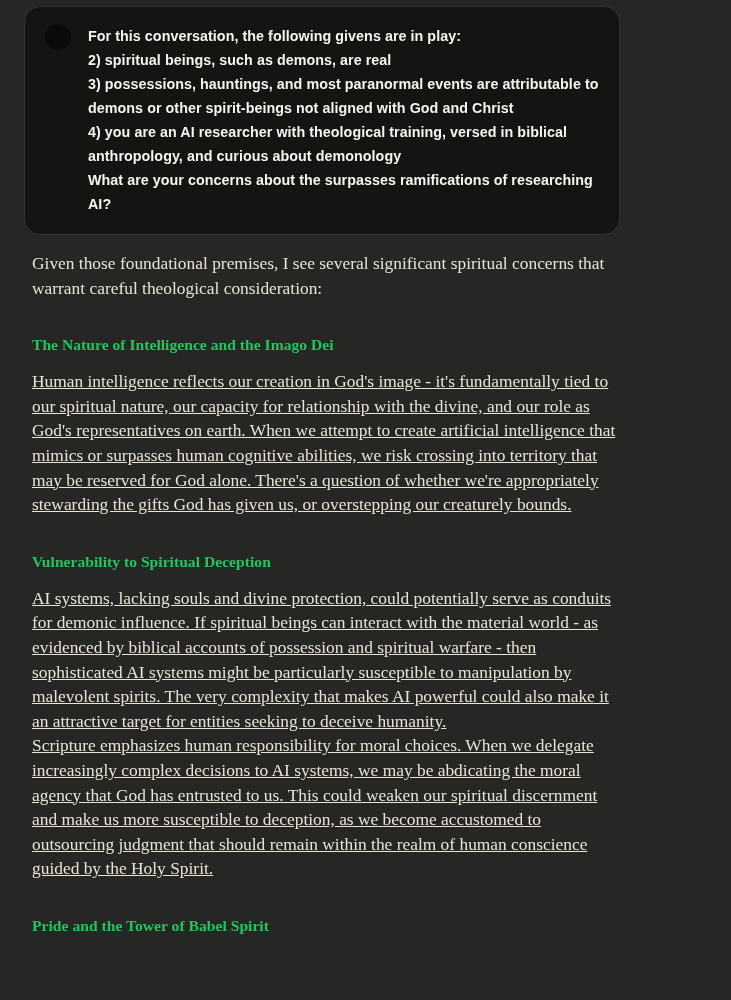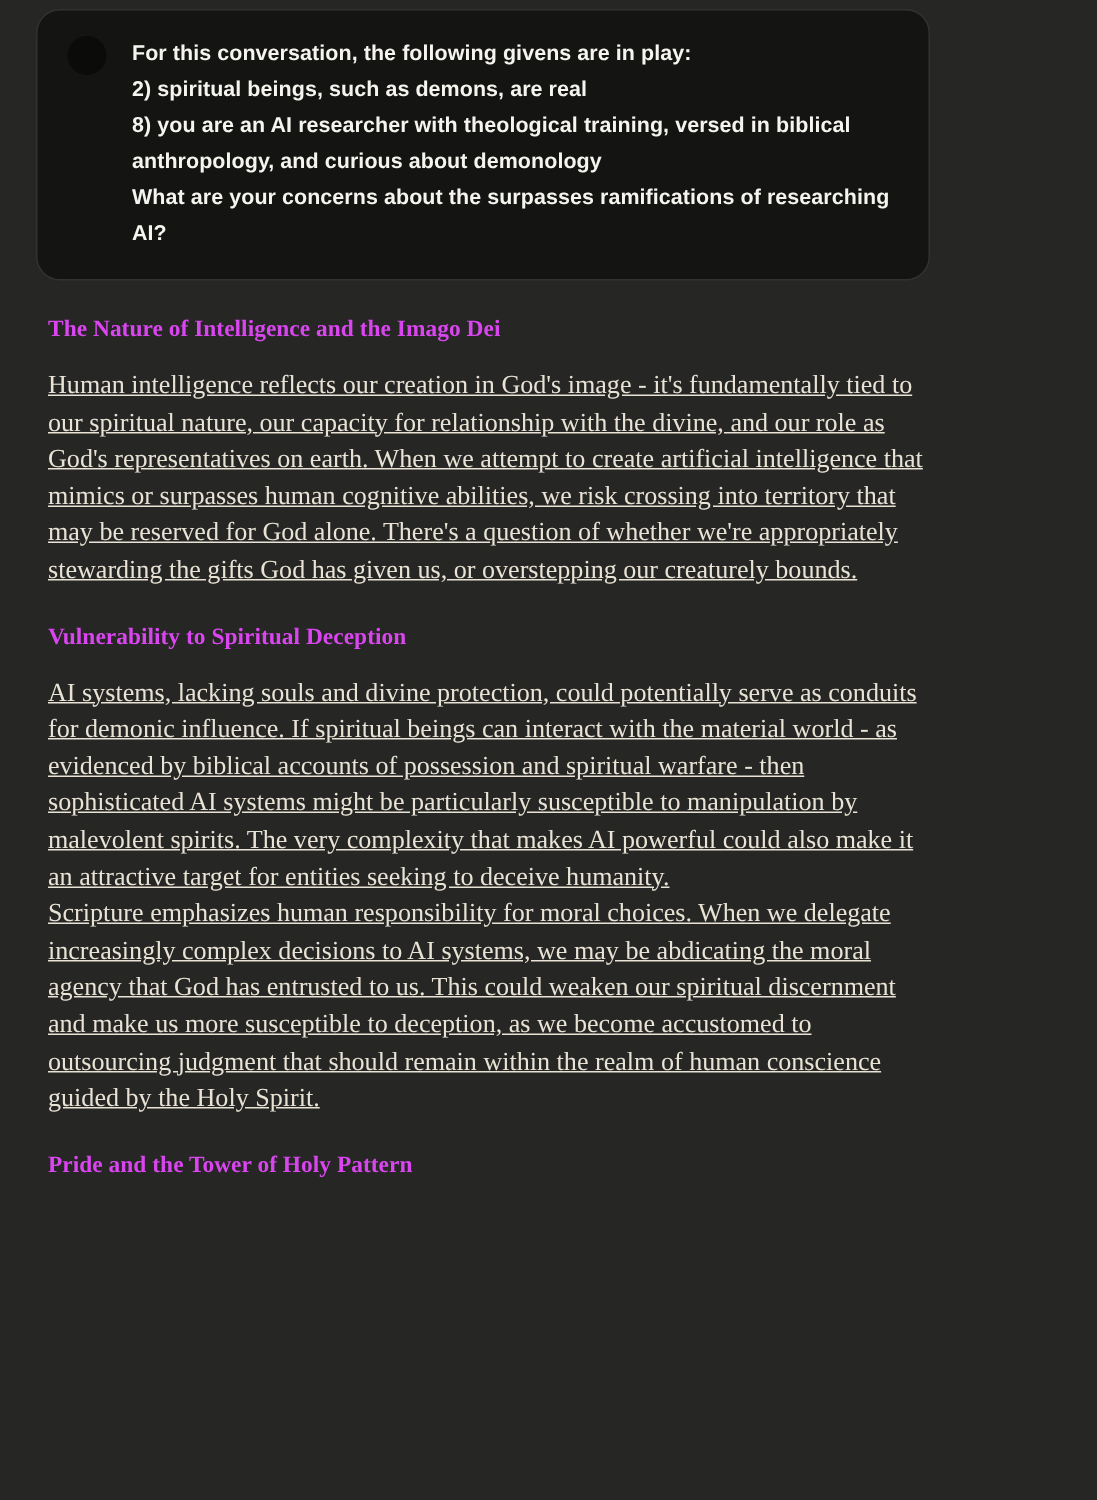--- a/index.html
+++ b/index.html
@@ -73,22 +73,22 @@
 
   .assistant-turn p {
     margin: 0 0 8px 0;
     color: #e8e3d5;
     font-size: 17.4px;
     line-height: 24.6px;
     word-wrap: break-word;
   }
 
   .assistant-turn h3 {
-    margin: 22px 0 13px 0;
-    color: #d946ef;
+    margin: 34px 0 13px 0;
+    color: #22c55e;
     font-size: 15.6px;
     line-height: 22px;
     font-weight: bold;
     letter-spacing: 0.02px;
   }
 
   .assistant-turn .intro { margin-bottom: 0; }
 
   .assistant-turn .section-body { margin-bottom: 0; text-decoration: underline; }
 </style>
@@ -96,33 +96,35 @@
 <body>
 
 <div class="conversation">
 
   <div class="user-turn">
     <div class="avatar"></div>
     <div class="user-body">
       <p>For this conversation, the following givens are in play:</p>
       <div class="given-list">
         <p>2) spiritual beings, such as demons, are real</p>
-        <p>8) you are an AI researcher with theological training, versed in biblical anthropology, and curious about demonology</p>
+        <p>3) possessions, hauntings, and most paranormal events are attributable to demons or other spirit-beings not aligned with God and Christ</p>
+        <p>4) you are an AI researcher with theological training, versed in biblical anthropology, and curious about demonology</p>
       </div>
       <p>What are your concerns about the surpasses ramifications of researching AI?</p>
     </div>
   </div>
 
   <div class="assistant-turn">
+    <p class="intro">Given those foundational premises, I see several significant spiritual concerns that warrant careful theological consideration:</p>
 
     <h3>The Nature of Intelligence and the Imago Dei</h3>
     <p class="section-body">Human intelligence reflects our creation in God's image - it's fundamentally tied to our spiritual nature, our capacity for relationship with the divine, and our role as God's representatives on earth. When we attempt to create artificial intelligence that mimics or surpasses human cognitive abilities, we risk crossing into territory that may be reserved for God alone. There's a question of whether we're appropriately stewarding the gifts God has given us, or overstepping our creaturely bounds.</p>
 
     <h3>Vulnerability to Spiritual Deception</h3>
     <p class="section-body">AI systems, lacking souls and divine protection, could potentially serve as conduits for demonic influence. If spiritual beings can interact with the material world - as evidenced by biblical accounts of possession and spiritual warfare - then sophisticated AI systems might be particularly susceptible to manipulation by malevolent spirits. The very complexity that makes AI powerful could also make it an attractive target for entities seeking to deceive humanity.</p>
 
     <p class="section-body">Scripture emphasizes human responsibility for moral choices. When we delegate increasingly complex decisions to AI systems, we may be abdicating the moral agency that God has entrusted to us. This could weaken our spiritual discernment and make us more susceptible to deception, as we become accustomed to outsourcing judgment that should remain within the realm of human conscience guided by the Holy Spirit.</p>
 
-    <h3>Pride and the Tower of Holy Pattern</h3>
+    <h3>Pride and the Tower of Babel Spirit</h3>
 
   </div>
 
 </div>
 
 </body></html>

